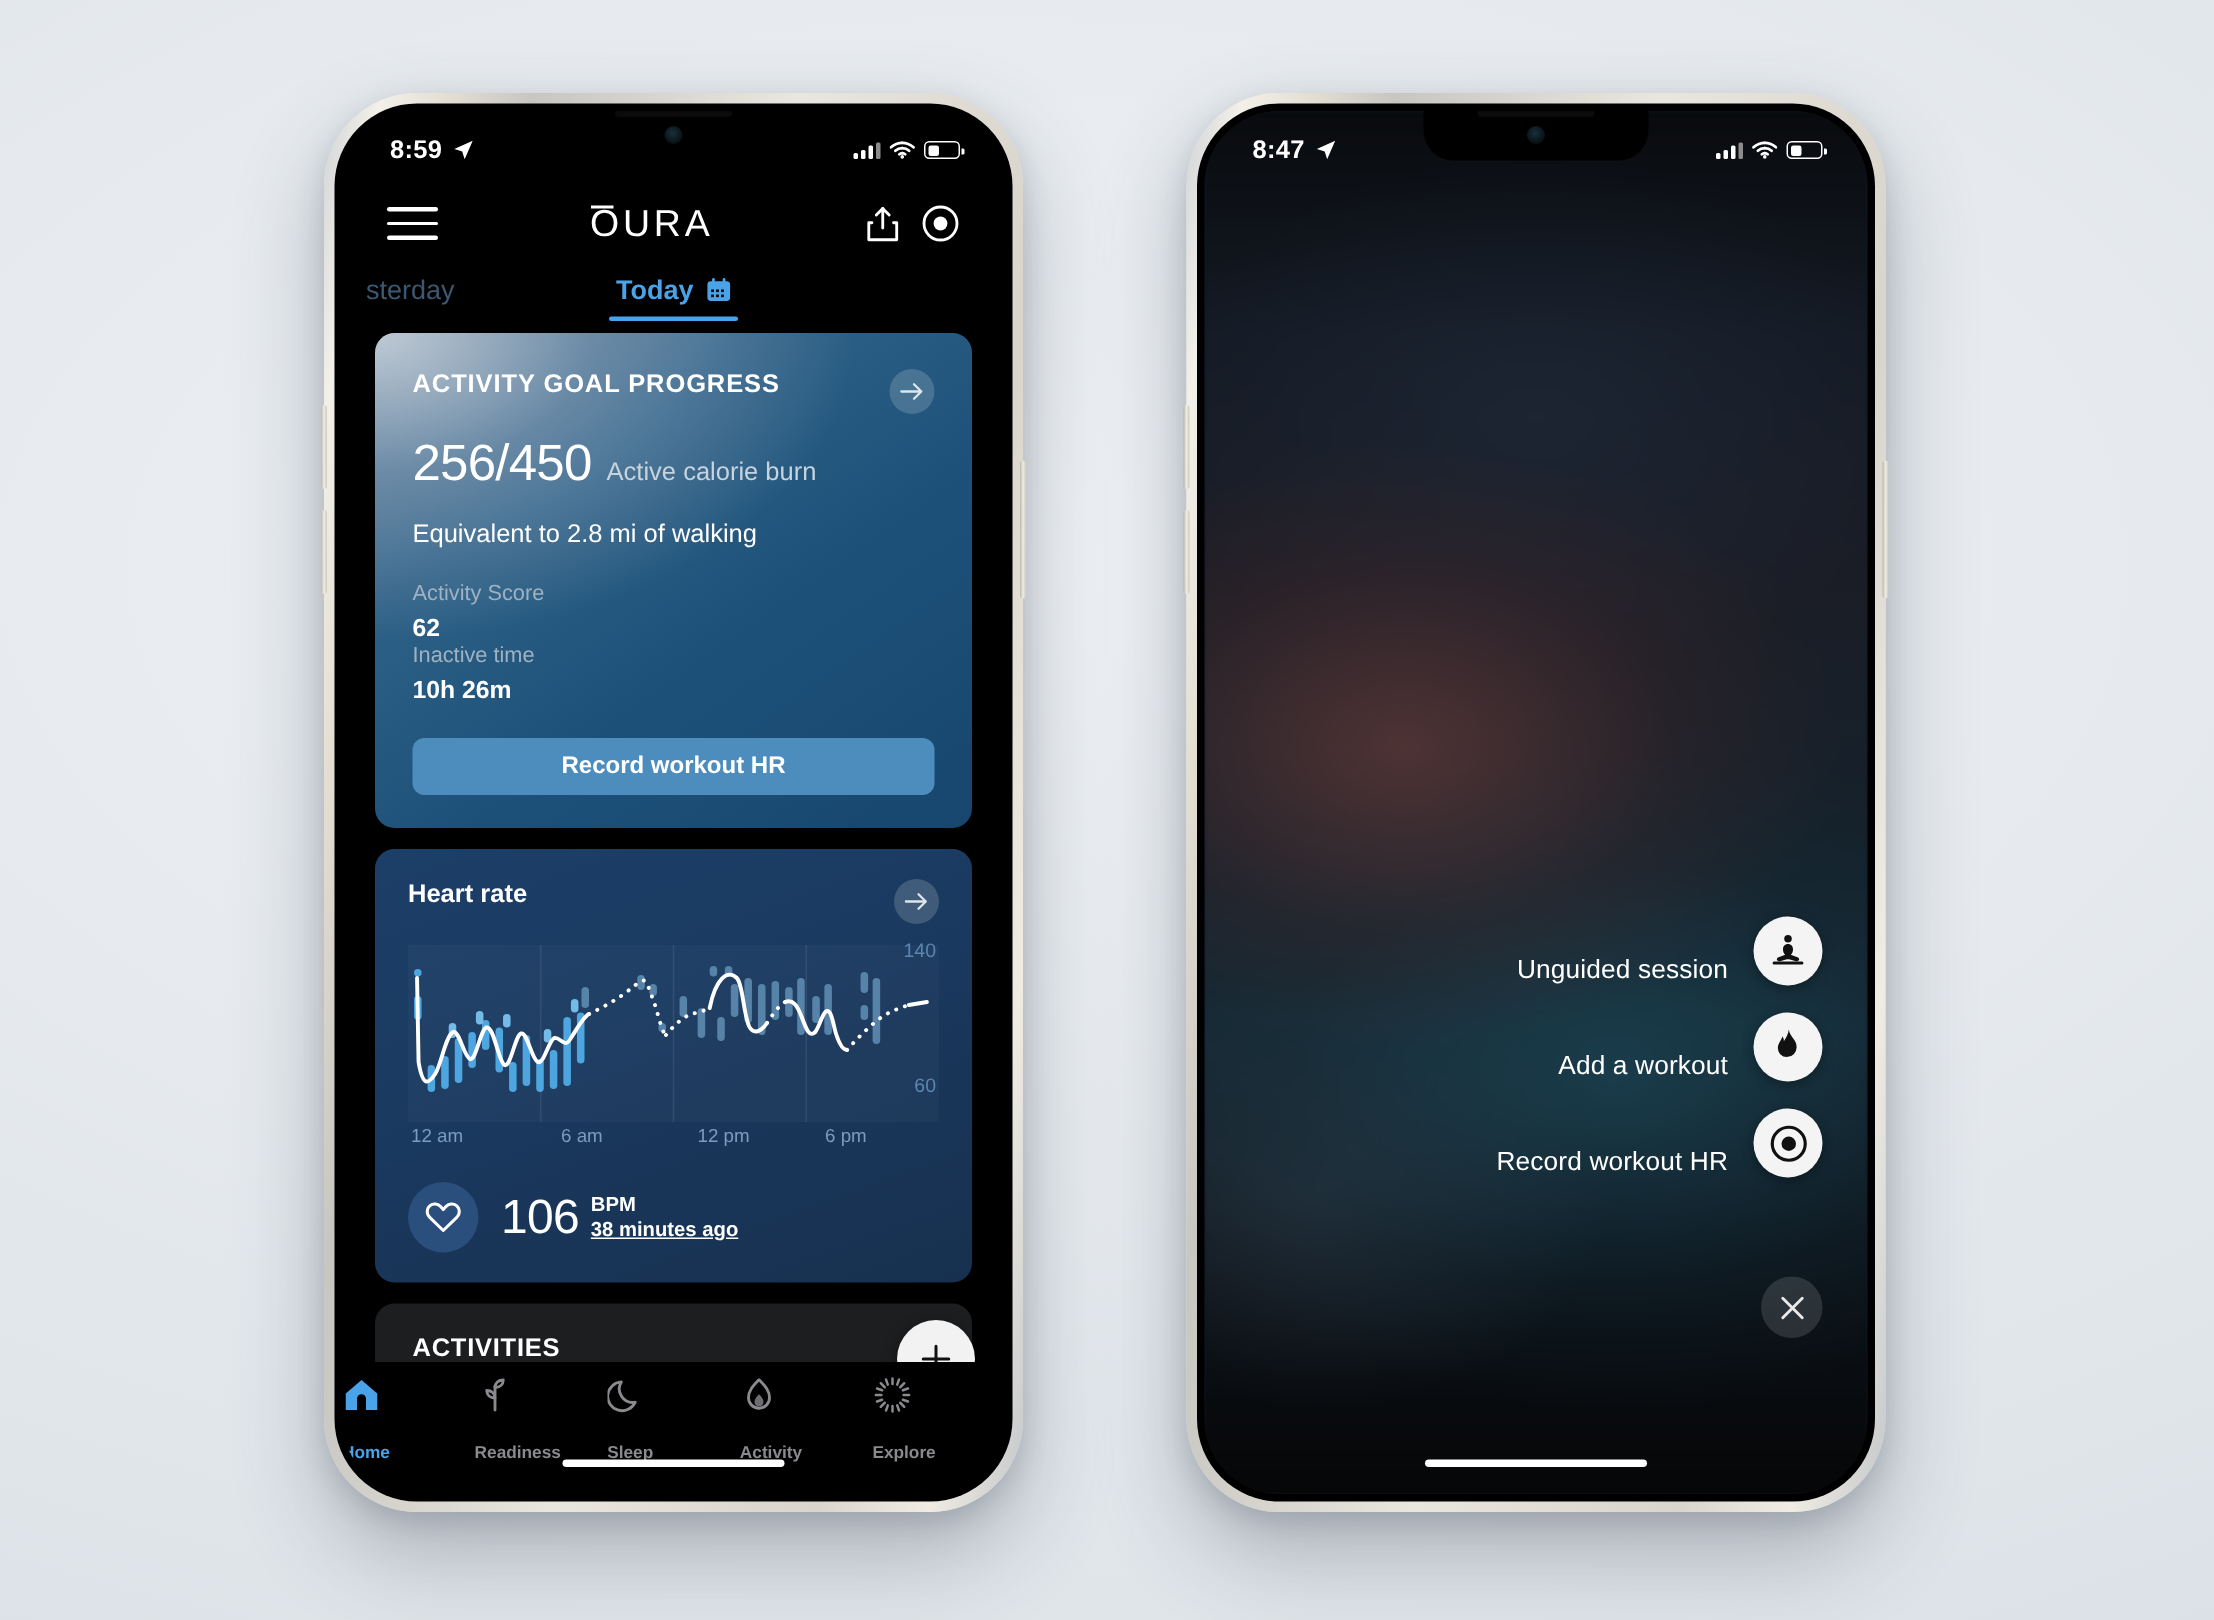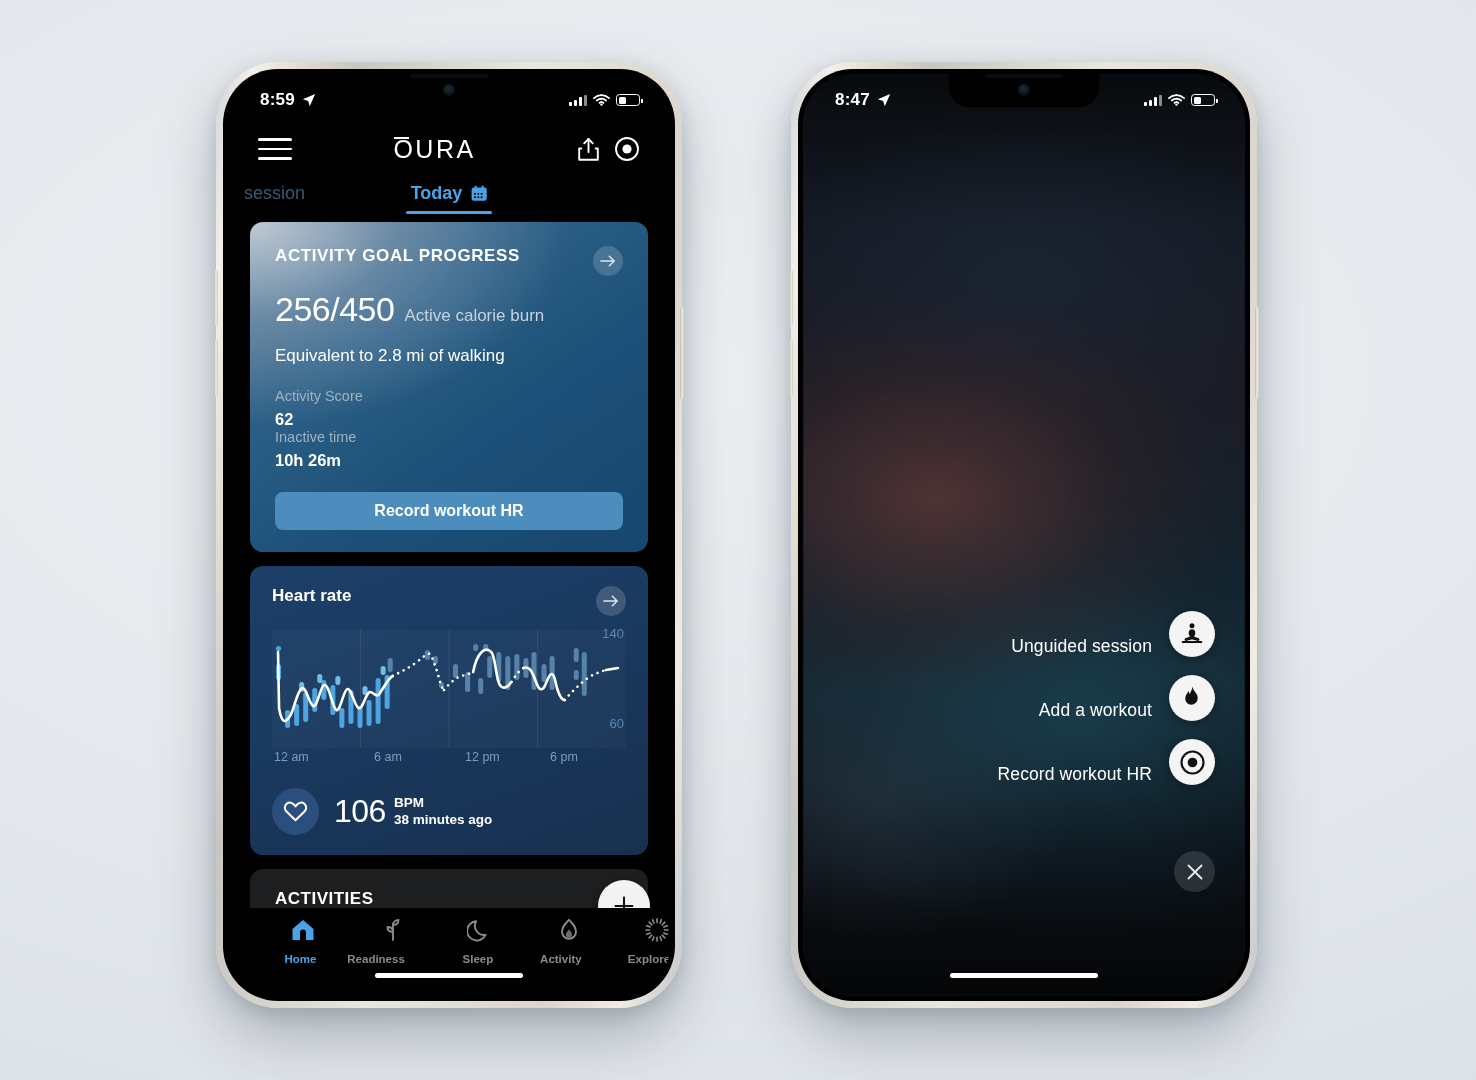--- a/index.html
+++ b/index.html
@@ -136,36 +136,36 @@
   .hr-axis span { position:absolute; color:#7b9cbd; font-size:12.5px; font-weight:500; }
   .hr-y { position:absolute; right:2px; color:#5d86ae; font-size:13px; font-weight:500; }
   .hr-bottom { margin-top:20px; display:flex; align-items:center; gap:15px; }
   .hr-heart {
     width:47px; height:47px; border-radius:50%; background:#2b4f7d;
     display:flex; align-items:center; justify-content:center; flex:none;
   }
   .hr-bpm { display:flex; align-items:center; gap:8px; }
   .hr-bpm .n { color:#fff; font-size:32px; font-weight:400; letter-spacing:-.5px; }
   .hr-bpm .meta .u { color:#fff; font-size:13.5px; font-weight:700; line-height:1.22; }
-  .hr-bpm .meta .a { color:#fff; font-size:13.5px; font-weight:700; line-height:1.22; }
+  .hr-bpm .meta .a { color:#fff; font-size:13.5px; font-weight:700; line-height:1.22;text-decoration:underline; }
 
   .card-acts { background:#1d1e20; padding:0; margin-bottom:0; border-radius:13px 13px 0 0; }
   .acts-hdr { padding:20px 25px 16px; color:#fff; font-size:17px; font-weight:700; letter-spacing:.5px; border-bottom:1px solid #2e3033; }
   .acts-row { padding:16px 25px 0; color:#fff; font-size:18px; font-weight:700; height:40px; overflow:hidden; }
   .fab {
     position:absolute; right:20px; top:806px; width:52px; height:52px; border-radius:50%;
     background:#f2f2f2; display:flex; align-items:center; justify-content:center;
     z-index:25; box-shadow:0 3px 9px rgba(0,0,0,.5);
   }
 
   .tabbar {
     position:absolute; bottom:0; left:0; right:0; height:88px; background:#000; z-index:30;
     display:flex; align-items:flex-start; padding-top:10px;
   }
-  .tabitem { flex:1; display:flex; flex-direction:column; align-items:flex-end; gap:11px; }
+  .tabitem { flex:1; display:flex; flex-direction:column; align-items:flex-start; gap:21px; }
   .tabitem .tl { font-size:11.5px; font-weight:700; color:#8a8a8e; }
   .tabitem.active .tl { color:#4aa3e8; }
   .homebar { position:absolute; bottom:18px; left:50%; transform:translateX(-50%); width:148px; height:5px; background:#fff; border-radius:3px; z-index:31; }
 
   
   #phone2 { left:791px; top:62px; width:466px; height:946px; }
   .p2-bg {
     position:absolute; inset:0;
     background:
       radial-gradient(ellipse 85% 28% at 30% 46%, rgba(112,62,58,.62) 0%, rgba(70,40,42,.3) 48%, rgba(0,0,0,0) 78%),
@@ -249,21 +249,21 @@
             <path d="M4.3 11.5H2.2v11.3h18.6V11.5h-2.1" stroke="#fff" stroke-width="1.9" fill="none" stroke-linecap="round" stroke-linejoin="round"></path>
           </svg>
           <svg width="26" height="26" viewBox="0 0 26 26">
             <circle cx="13" cy="13" r="11" stroke="#fff" stroke-width="1.9" fill="none"></circle>
             <circle cx="13" cy="13" r="4.6" fill="#fff"></circle>
           </svg>
         </div>
       </div>
 
       <div class="p1-tabs">
-        <div class="tab-yest">session</div>
+        <div class="tab-yest">sterday</div>
         <div class="tab-today">
           <span>Today</span>
           <svg width="17" height="17" viewBox="0 0 18 18">
             <rect x="1" y="2.6" width="16" height="14" rx="2.4" fill="#4aa3e8"></rect>
             <rect x="4.3" y="0.4" width="1.9" height="4" rx=".9" fill="#4aa3e8"></rect>
             <rect x="11.8" y="0.4" width="1.9" height="4" rx=".9" fill="#4aa3e8"></rect>
             <g fill="#0b0b0b">
               <rect x="3.6" y="8.4" width="2" height="1.9"></rect>
                 <rect x="7.1" y="8.4" width="2" height="1.9"></rect>
               <rect x="10.6" y="8.4" width="2" height="1.9"></rect>

